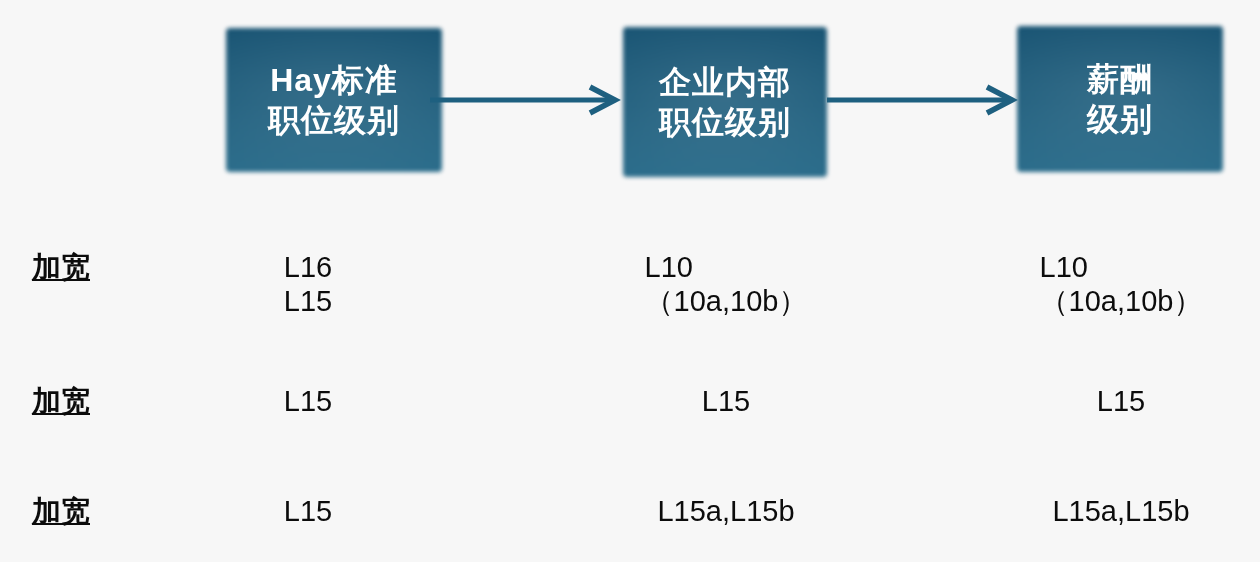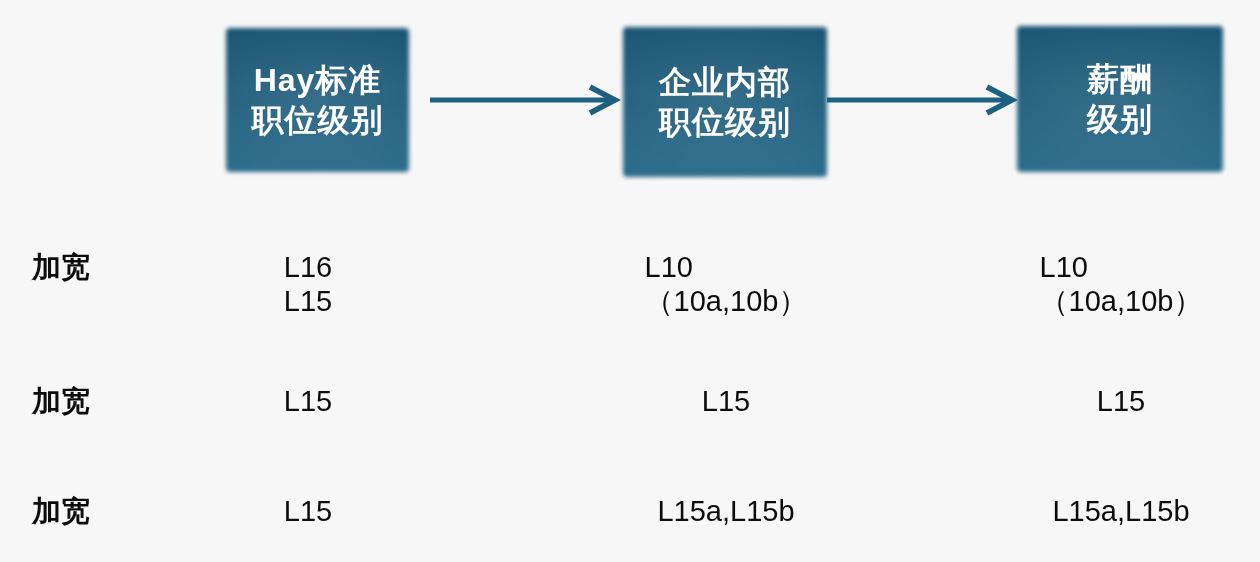--- a/index.html
+++ b/index.html
@@ -23,34 +23,35 @@
     text-align:center;
   }
   .box::before {
     content:""; position:absolute; inset:1px; border-radius:4px;
     background:
       radial-gradient(ellipse 130% 95% at 50% 48%, rgba(255,255,255,0.10), rgba(255,255,255,0) 62%),
       linear-gradient(180deg, #1a5574 0%, #1f5e7d 52%, #2d6e8c 100%);
     filter: blur(2px);
   }
   .box-line { position:relative; display:block; }
-  .b1 { left:225px; top:27px;  width:185px; height:146px; }
+  .b1 { left:225px; top:27px;  width:218px; height:146px; }
   .b2 { left:622px; top:26px;  width:206px; height:152px; }
   .b3 { left:1016px; top:25px; width:208px; height:148px;border-radius:23px; }
 
   
   .arrow { position:absolute; }
   .arrow-1 { left:429px; top:83px; }
   .arrow-2 { left:826px; top:83px; }
 
   
   .row-label {
     position:absolute; left:32px;
     font-size:29px; font-weight:600; line-height:34px;
     white-space:nowrap;
+    text-decoration:underline;
   }
   .cell {
     position:absolute; transform:translateX(-50%);
     font-size:29px; font-weight:500; line-height:34px;
     white-space:nowrap;
   }
   .cell-line { display:block; }
   .rl-1 { top:250px; } .rl-2 { top:384px; } .rl-3 { top:494px; }
   .r1 { top:250px; } .r2 { top:384px; } .r3 { top:494px; }
   .c1 { left:308px; } .c2 { left:726px; } .c3 { left:1121px; }

